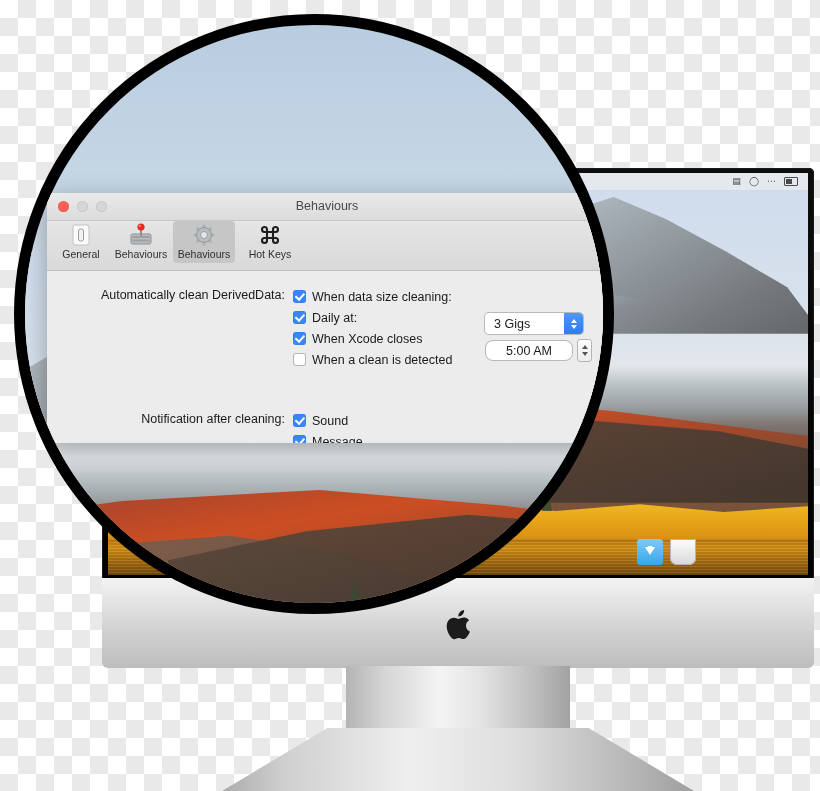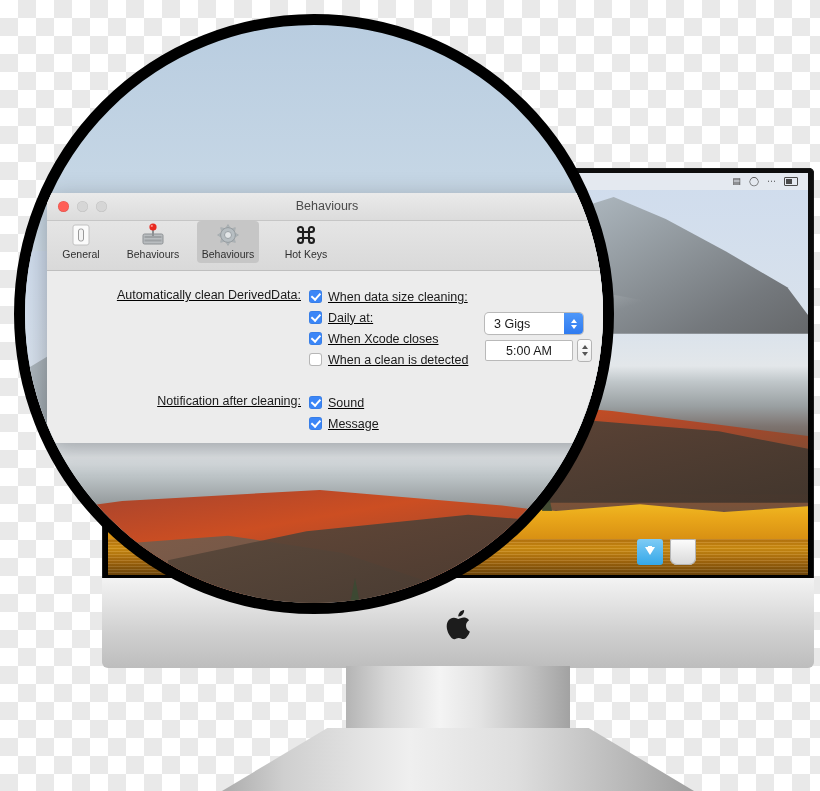--- a/index.html
+++ b/index.html
@@ -150,34 +150,34 @@
   .light{width:11px;height:11px;border-radius:50%;}
   .l-close{background:#ff5f57;box-shadow:inset 0 0 0 .5px rgba(0,0,0,.12);}
   .l-min{background:#d6d6d6;box-shadow:inset 0 0 0 .5px rgba(0,0,0,.10);}
   .l-max{background:#d6d6d6;box-shadow:inset 0 0 0 .5px rgba(0,0,0,.10);}
   .wtitle{
     position:absolute;left:0;right:0;top:0;height:27px;line-height:27px;
     text-align:center;font-size:12.5px;color:#4a4a4a;
   }
 
   .toolbar{
-    height:49px;display:flex;align-items:flex-start;gap:16px;padding-left:6px;
+    height:49px;display:flex;align-items:flex-start;gap:4px;padding-left:6px;
     background:linear-gradient(#e5e5e5,#d9d9d9);
     border-bottom:1px solid #bfbfbf;
   }
   .tb-item{
     width:52px;padding:2px 2px 3px;border-radius:4px;
     display:flex;flex-direction:column;align-items:center;gap:1px;cursor:default;
   }
   .tb-item.sel{background:#c6c6c6;}
   .tb-ico{height:24px;display:flex;align-items:center;justify-content:center;}
   .tb-lab{font-size:10.5px;color:#303030;white-space:nowrap;}
   .tb-item.w-wide{width:58px;}
 
-  .body{padding:16px 0 0 16px;background:#ececec;height:125px;box-sizing:border-box;text-decoration:underline;}
+  .body{padding:16px 0 0 0;background:#ececec;height:125px;box-sizing:border-box;}
   .row{display:flex;align-items:flex-start;margin-bottom:4px;}
   .rlabel{
     width:246px;text-align:right;padding-right:8px;font-size:12.5px;color:#1a1a1a;
     box-sizing:border-box;line-height:17px;
   }
   .rfields{flex:1;}
   .cbrow{display:flex;align-items:center;height:19px;margin-bottom:2px;}
   .cbox{
     width:13px;height:13px;border-radius:3px;margin-right:6px;flex:none;position:relative;
   }
@@ -198,21 +198,21 @@
   .popup .pbtn{
     position:absolute;right:0;top:0;width:19px;height:21px;border-radius:0 4px 4px 0;
     background:linear-gradient(#4e97f9,#2f7bf0);
     display:flex;flex-direction:column;align-items:center;justify-content:center;gap:2px;
   }
   .chev{width:0;height:0;border-left:3.5px solid transparent;border-right:3.5px solid transparent;}
   .chev.up{border-bottom:4px solid #fff;}
   .chev.dn{border-top:4px solid #fff;}
 
   .timefield{
-    position:absolute;width:88px;height:21px;background:#fff;border-radius:2px;
+    position:absolute;width:88px;height:21px;background:#fff;border-radius:8px;
     box-shadow:inset 0 0 0 1px #b9b9b9;display:flex;align-items:center;justify-content:center;
   }
   .timefield .tv{font-size:12.5px;color:#1a1a1a;}
   .stepper{
     position:absolute;width:13px;height:21px;border-radius:3px;
     background:linear-gradient(#fdfdfd,#ededed);box-shadow:0 0 0 1px #b4b4b4;
     display:flex;flex-direction:column;align-items:center;justify-content:center;gap:3px;
   }
   .chev.sup{border-bottom:4px solid #555;}
   .chev.sdn{border-top:4px solid #555;}
@@ -359,21 +359,21 @@
             <span class="cblab">When Xcode closes</span>
           </div>
 
           <div class="cbrow">
             <span class="cbox off"></span>
             <span class="cblab">When a clean is detected</span>
           </div>
         </div>
       </div>
 
-      <div class="row" style="margin-top:22px">
+      <div class="row" style="margin-top:40px">
         <div class="rlabel">Notification after cleaning:</div>
         <div class="rfields">
           <div class="cbrow">
             <span class="cbox on"></span>
             <span class="cblab">Sound</span>
           </div>
           <div class="cbrow">
             <span class="cbox on"></span>
             <span class="cblab">Message</span>
           </div>

